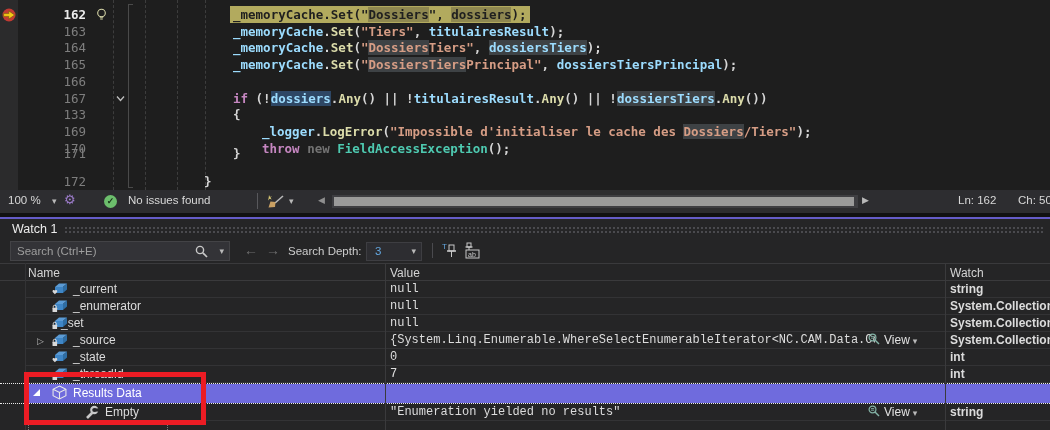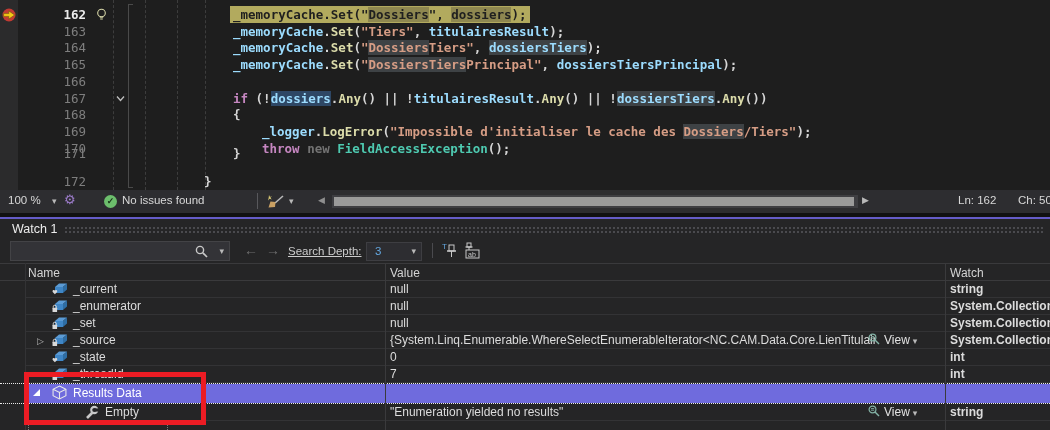--- a/index.html
+++ b/index.html
@@ -54,39 +54,39 @@
   #title-dots { position:absolute; left:64px; top:7px; right:5px; height:8px;
     background-image:radial-gradient(#4A4A4E 1px, transparent 1px); background-size:4px 4px; }
   #search-box { position:absolute; left:10px; top:22px; width:220px; height:20px;
     background:#333337; border:1px solid #434346; }
   #search-input { position:absolute; left:6px; top:1px; width:170px; height:16px; background:transparent;
     border:none; outline:none; color:#C8C8C8; font-size:11.5px; font-family:"Liberation Sans",sans-serif; }
   #search-input::placeholder { color:#9E9E9E; opacity:1; }
   #search-mag { position:absolute; right:20px; top:2px; }
   #search-caret { position:absolute; right:5px; top:4px; }
   .nav-arrow { position:absolute; top:23px; color:#6F6F6F; font-size:14px; }
-  #depth-label { position:absolute; left:288px; top:26px; color:#CCCCCC; font-size:11.5px;text-decoration:underline; }
+  #depth-label { position:absolute; left:288px; top:26px; color:#CCCCCC; font-size:11.5px; }
   #depth-combo { position:absolute; left:366px; top:23px; width:56px; height:19px; background:#2D2D31;
     border:1px solid #3E3E42; }
   #depth-value { position:absolute; left:8px; top:2px; color:#63A7E0; font-size:11.5px; }
   #depth-caret { position:absolute; right:5px; top:3px; }
   #tb-div { position:absolute; left:432px; top:24px; width:1px; height:15px; background:#4A4A4E; }
   .pin-btn { position:absolute; top:22px; width:20px; height:20px; }
 
   #grid-header { position:absolute; left:0; top:44px; width:1050px; height:18px;
     border-top:1px solid #3A3A3C; border-bottom:1px solid #3A3A3C; color:#D4D4D4; }
   .hdr-cell { position:absolute; top:2px; font-size:12px; }
   .col-div { position:absolute; top:44px; height:167px; width:1px; background:#3A3A3C; z-index:6; }
   #gutter-div { position:absolute; left:25px; top:44px; height:167px; width:1px; background:#333335; z-index:3; }
 
   #rows-area { position:absolute; left:0; top:62px; width:1050px; height:149px; }
   .wrow { position:absolute; left:0; width:1050px; }
   .wrow .sep { position:absolute; left:25px; right:0; bottom:0; height:1px; background:#333335; }
   .cell-name { position:absolute; top:0; white-space:nowrap; }
-  .cell-value { position:absolute; left:390px; top:0; white-space:nowrap; max-width:485px; overflow:hidden; }
+  .cell-value { position:absolute; left:390px; top:0; white-space:nowrap; max-width:485px; overflow:hidden;font-family:Liberation Mono, monospace; }
   .cell-type { position:absolute; left:950px; top:0; white-space:nowrap;font-weight:bold; }
   .wrow.selected { border-top:1px dotted #E8E8E8; border-bottom:1px dotted #E8E8E8; z-index:5; }
   .sel-fill { position:absolute; left:25px; right:0; top:0; bottom:0; background:#6F6BDD; }
   .wrow.selected .cell-name, .wrow.selected .cell-value { color:#FFFFFF; z-index:2; }
   .wicon { position:absolute; top:1px; width:16px; height:14px; }
   .expander { position:absolute; top:1px; font-size:9px; color:#B8B8B8; }
   .tri-exp { position:absolute; width:0; height:0; border-left:7px solid transparent;
     border-bottom:7px solid #FFFFFF; top:5px; }
   .view-ctl { position:absolute; top:0; left:867px; width:76px; white-space:nowrap; color:#E2E2E2; z-index:2; }
   .view-ctl svg { vertical-align:-2px; }
@@ -120,34 +120,34 @@
               <line x1="5.8" y1="10.2" x2="9.2" y2="10.2" stroke="#D7D7A8"></line>
               <line x1="6.2" y1="12" x2="8.8" y2="12" stroke="#D7D7A8"></line>
             </svg></span><div class="code-content stmt-hl" style="left: 233px;"><span class="tk-dark">_memoryCache.Set("</span><span class="tk-dark bg-cur">Dossiers</span><span class="tk-dark">", </span><span class="tk-dark bg-cur">dossiers</span><span class="tk-dark">);</span></div></div>
         <div class="code-row" style="top: 22.7px;"><div class="line-num">163</div><div class="code-content" style="left: 233px;"><span class="tk-var">_memoryCache</span><span class="tk-pun">.</span><span class="tk-fn">Set</span><span class="tk-pun">(</span><span class="tk-str">"Tiers"</span><span class="tk-pun">, </span><span class="tk-var">titulairesResult</span><span class="tk-pun">);</span></div></div>
         <div class="code-row" style="top: 39.4px;"><div class="line-num">164</div><div class="code-content" style="left: 233px;"><span class="tk-var">_memoryCache</span><span class="tk-pun">.</span><span class="tk-fn">Set</span><span class="tk-pun">(</span><span class="tk-str">"</span><span class="tk-str bg-occ">Dossiers</span><span class="tk-str">Tiers"</span><span class="tk-pun">, </span><span class="tk-var bg-occ">dossiersTiers</span><span class="tk-pun">);</span></div></div>
         <div class="code-row" style="top: 56.1px;"><div class="line-num">165</div><div class="code-content" style="left: 233px;"><span class="tk-var">_memoryCache</span><span class="tk-pun">.</span><span class="tk-fn">Set</span><span class="tk-pun">(</span><span class="tk-str">"</span><span class="tk-str bg-occ">DossiersTiers</span><span class="tk-str">Principal"</span><span class="tk-pun">, </span><span class="tk-var">dossiersTiersPrincipal</span><span class="tk-pun">);</span></div></div>
         <div class="code-row" style="top: 72.8px;"><div class="line-num">166</div><div class="code-content" style="left: 233px;"></div></div>
         <div class="code-row" style="top: 89.5px;"><div class="line-num">167</div><span class="fold-chev"><svg width="13" height="13" viewBox="0 0 13 13">
               <polyline points="3,4.5 6.5,8.5 10,4.5" fill="none" stroke="#C0C0C0" stroke-width="1.3"></polyline>
             </svg></span><div class="code-content" style="left: 233px;"><span class="tk-kw">if</span><span class="tk-pun"> (!</span><span class="tk-var bg-sel">dossiers</span><span class="tk-pun">.</span><span class="tk-fn">Any</span><span class="tk-pun">() || !</span><span class="tk-var">titulairesResult</span><span class="tk-pun">.</span><span class="tk-fn">Any</span><span class="tk-pun">() || !</span><span class="tk-var bg-occ">dossiersTiers</span><span class="tk-pun">.</span><span class="tk-fn">Any</span><span class="tk-pun">())</span></div></div>
-        <div class="code-row" style="top: 106.2px;"><div class="line-num">168</div><div class="code-content" style="left: 233px;"><span class="tk-pun">{</span></div></div>
+        <div class="code-row" style="top: 106.2px;"><div class="line-num">133</div><div class="code-content" style="left: 233px;"><span class="tk-pun">{</span></div></div>
         <div class="code-row" style="top: 122.9px;"><div class="line-num">169</div><div class="code-content" style="left: 262px;"><span class="tk-var">_logger</span><span class="tk-pun">.</span><span class="tk-fn">LogError</span><span class="tk-pun">(</span><span class="tk-str">"Impossible d'initialiser le cache des </span><span class="tk-str bg-occ">Dossiers</span><span class="tk-str">/Tiers"</span><span class="tk-pun">);</span></div></div>
         <div class="code-row" style="top: 139.6px;"><div class="line-num">170</div><div class="code-content" style="left: 262px;"><span class="tk-kw">throw</span><span class="tk-pun"> </span><span class="tk-new">new</span><span class="tk-pun"> </span><span class="tk-typ">FieldAccessException</span><span class="tk-pun">();</span></div></div>
         <div class="code-row" style="top: 145px;"><div class="line-num">171</div><div class="code-content" style="left: 233px;"><span class="tk-pun">}</span></div></div>
         <div class="code-row" style="top: 173px;"><div class="line-num">172</div><div class="code-content" style="left: 204px;"><span class="tk-pun">}</span></div></div>
       </div>
   </div>
 
   <div id="estatus">
     <span class="txt" style="left:8px">100 %</span>
     <span class="caret" id="zoom-caret">▾</span>
     <span id="gear-ic">⚙</span>
     <span id="check-ic">✓</span>
-    <span class="txt" style="left:122px">No issues found</span>
+    <span class="txt" style="left:128px">No issues found</span>
     <span id="sb-div"></span>
     <span id="broom-ic">
       <svg width="19" height="17" viewBox="0 0 19 17">
         <line x1="17" y1="3" x2="9" y2="10" stroke="#B9B9B9" stroke-width="1.6"></line>
         <polygon points="9.5,9 4.5,8.5 2.5,14.5 9,14" fill="#C9A063"></polygon>
         <path d="M3 2 l1 2 l2-1 l-1.6 1.8 l1.4 1.8 l-2.2-0.9 L2 7.5 l0.6-2.2 Z" fill="#D8C872"></path>
       </svg>
     </span>
     <span class="caret" id="broom-caret">▾</span>
     <span id="sb-left">◀</span>
@@ -160,20 +160,21 @@
   </div>
 
   <div id="gap-strip"></div>
   <div id="accent-line"></div>
 
   <div id="watch">
     <div id="watch-title">Watch 1</div>
     <div id="title-dots"></div>
 
     <div id="search-box">
+      <input id="search-input" type="text" placeholder="Search (Ctrl+E)" style="">
       <span id="search-mag">
         <svg width="15" height="15" viewBox="0 0 15 15">
           <circle cx="6" cy="6" r="3.6" fill="none" stroke="#C8C8C8" stroke-width="1.4"></circle>
           <line x1="8.8" y1="8.8" x2="13" y2="13" stroke="#C8C8C8" stroke-width="1.7"></line>
         </svg>
       </span>
       <span class="caret" id="search-caret">▾</span>
     </div>
     <span class="nav-arrow" style="left:244px">←</span>
     <span class="nav-arrow" style="left:266px">→</span>
@@ -248,21 +249,21 @@
           <div class="sep"></div>
           <span class="wicon" style="left: 52px;">
             <svg width="16" height="14" viewBox="0 0 16 14">
               <polygon points="3,5 7,1.5 15,1.5 11,5" fill="#5B9BD5"></polygon>
               <polygon points="11,5 15,1.5 15,7.5 11,11" fill="#2E6DA4"></polygon>
               <rect x="3" y="5" width="8" height="6" fill="#3F86C6"></rect>
               <path d="M1.2 8.8 v-1 a1.6 1.6 0 0 1 3.2 0 v1" fill="none" stroke="#D8D8D8" stroke-width="1"></path>
               <rect x="0.5" y="8.8" width="4.6" height="4.2" rx="0.5" fill="#D8D8D8"></rect>
             </svg>
           </span>
-          <span class="cell-name" style="left: 73px;">_set</span>
+          <span class="cell-name" style="left: 61px;">_set</span>
           <span class="cell-value">null</span>
           <span class="cell-type">System.Collections.</span>
         </div>
         <div class="wrow" style="top: 51px; height: 17px; line-height: 17px;">
           <div class="sep"></div>
           <span class="expander" style="left: 37px;">▷</span>
           <span class="wicon" style="left: 52px;">
             <svg width="16" height="14" viewBox="0 0 16 14">
               <polygon points="3,5 7,1.5 15,1.5 11,5" fill="#5B9BD5"></polygon>
               <polygon points="11,5 15,1.5 15,7.5 11,11" fill="#2E6DA4"></polygon>

